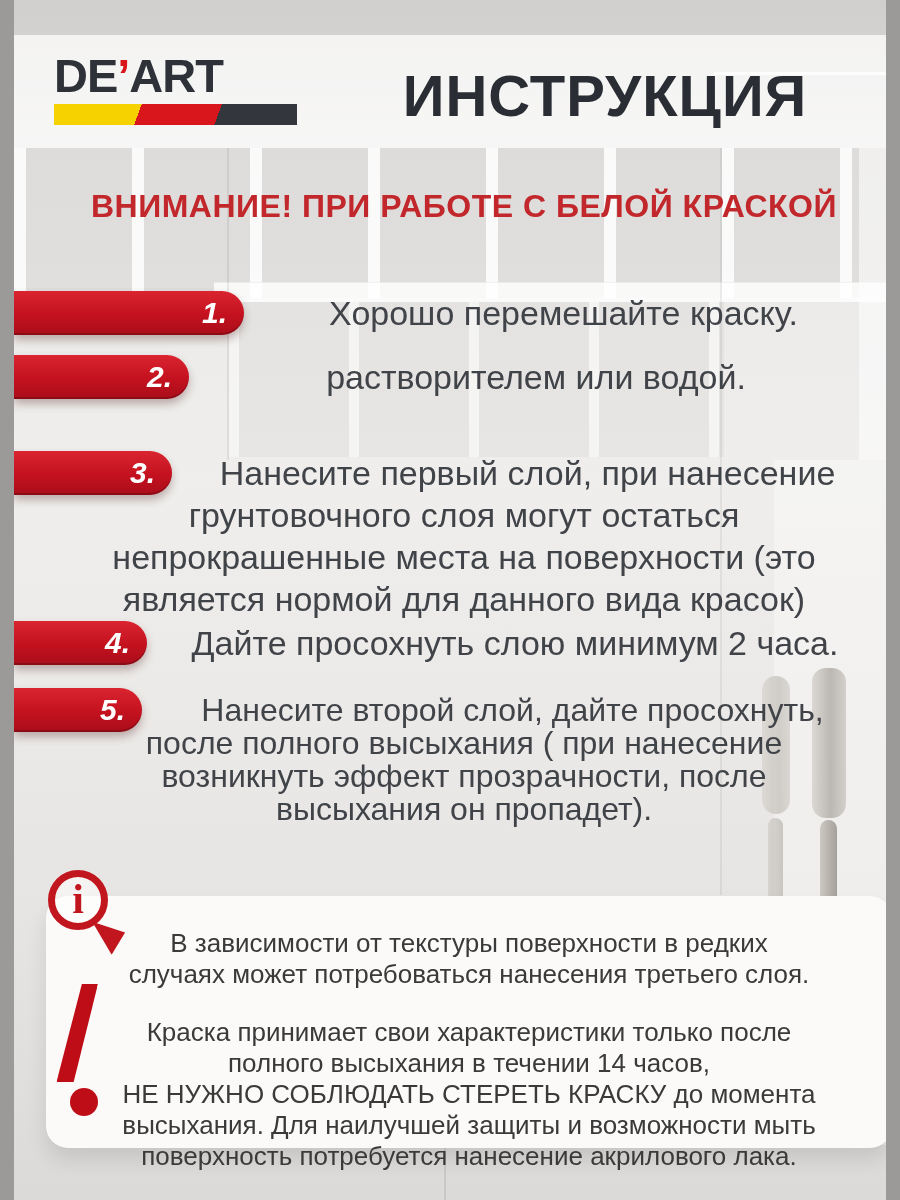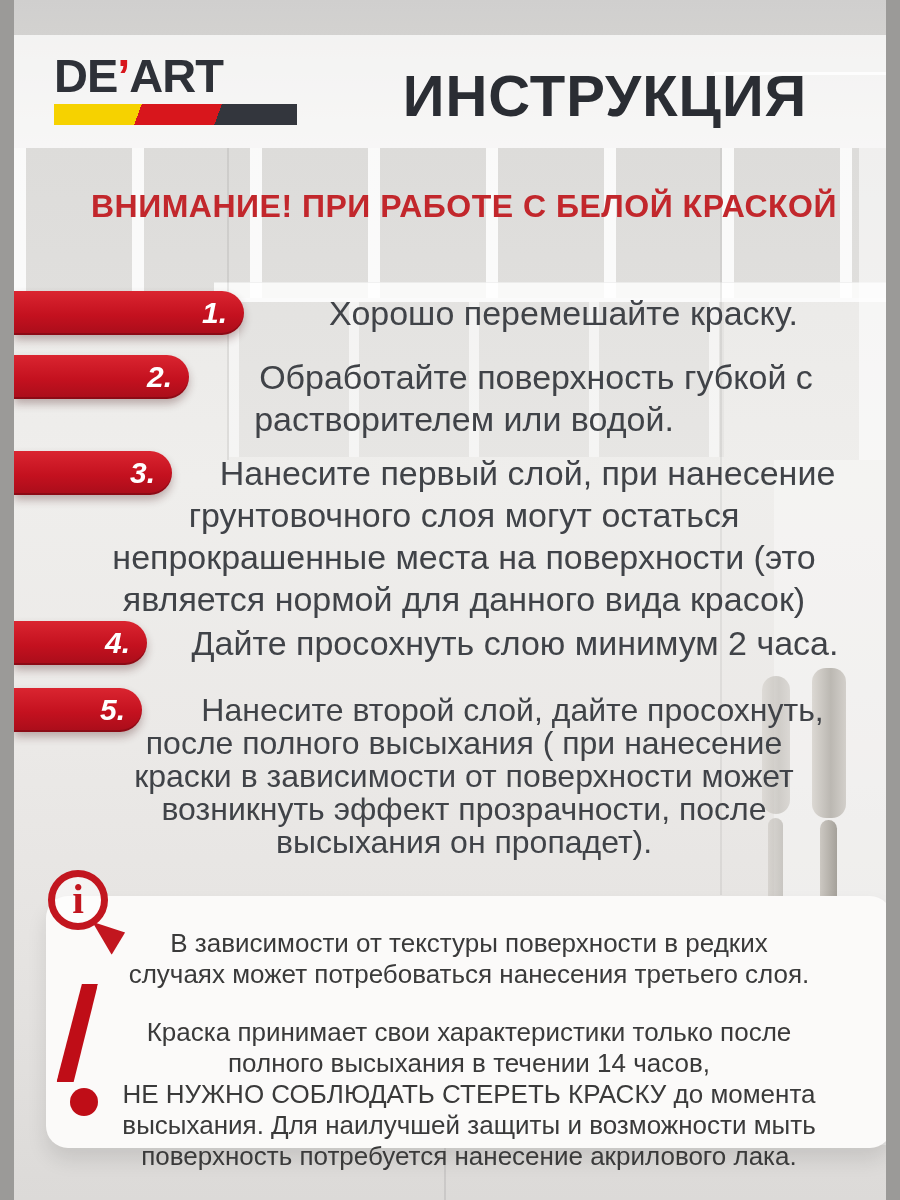--- a/index.html
+++ b/index.html
@@ -163,21 +163,20 @@
       </div>
     <div class="step-lines">
         <div>Хорошо перемешайте краску.</div>
       </div>
   </div>
   <div class="step s2">
     <div class="pill">
         <span class="pill-num">2.</span>
       </div>
     <div class="step-lines">
-        <div>Обработайте поверхность губкой с</div>
         <div>растворителем или водой.</div>
       </div>
   </div>
   <div class="step s3">
     <div class="pill">
         <span class="pill-num">3.</span>
       </div>
     <div class="step-lines">
         <div>Нанесите первый слой, при нанесение</div>
         <div>грунтовочного слоя могут остаться</div>
@@ -193,21 +192,20 @@
         <div>Дайте просохнуть слою минимум 2 часа.</div>
       </div>
   </div>
   <div class="step s5">
     <div class="pill">
         <span class="pill-num">5.</span>
       </div>
     <div class="step-lines">
         <div>Нанесите второй слой, дайте просохнуть,</div>
         <div>после полного высыхания ( при нанесение</div>
-        <div>краски в зависимости от поверхности может</div>
         <div>возникнуть эффект прозрачности, после</div>
         <div>высыхания он пропадет).</div>
       </div>
   </div>
 
   <div class="info-box">
     <div class="note note-1">
         <div>В зависимости от текстуры поверхности в редких</div>
         <div>случаях может потребоваться нанесения третьего слоя.</div>
       </div>

